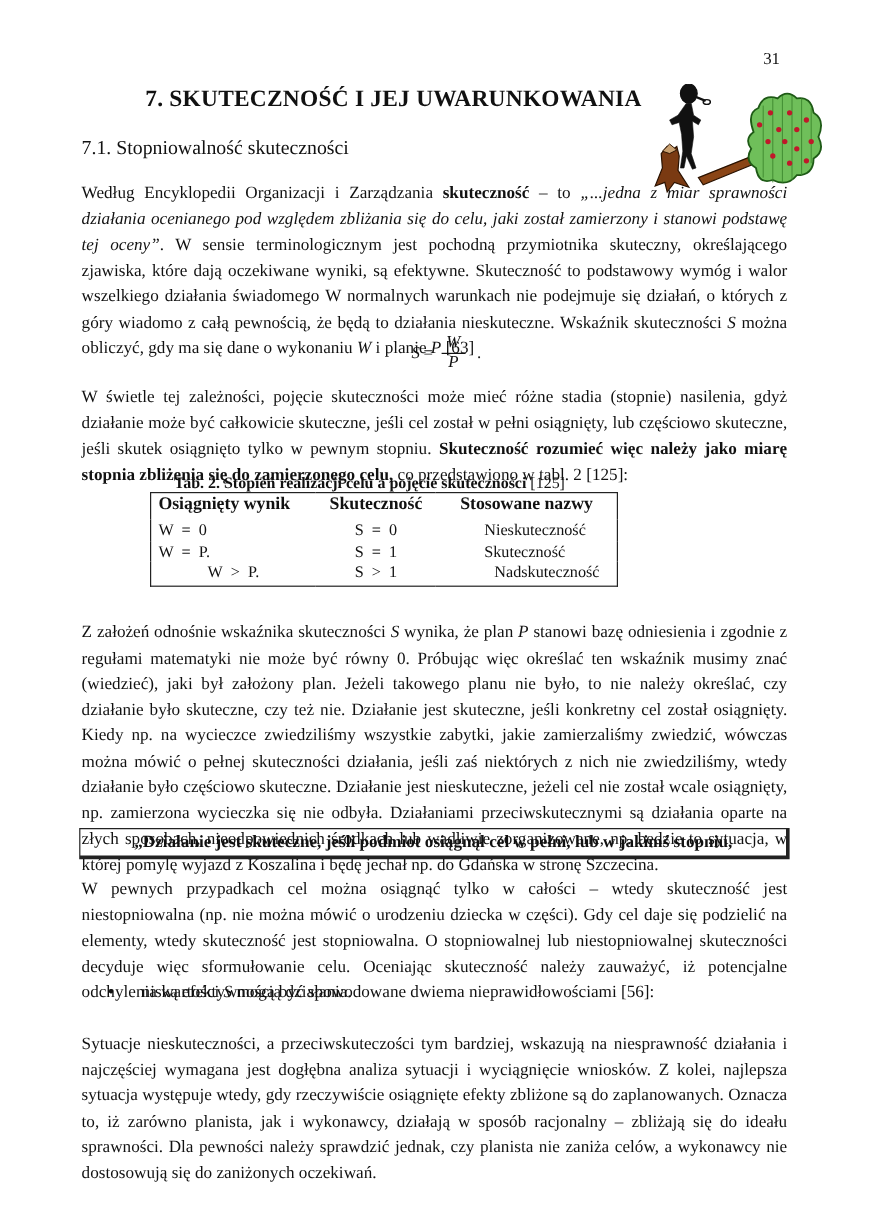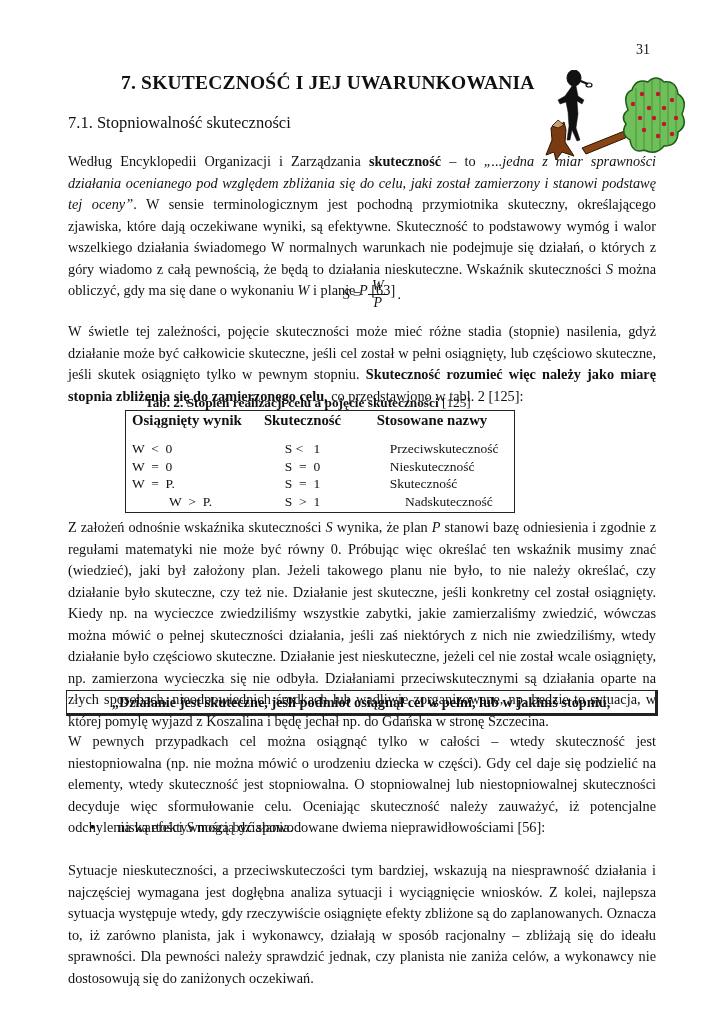--- a/index.html
+++ b/index.html
@@ -108,25 +108,20 @@
 
 <table class="data-table">
   <thead>
     <tr>
       <th>Osiągnięty wynik</th>
       <th class="c2">Skuteczność</th>
       <th class="c3">Stosowane nazwy</th>
     </tr>
   </thead>
   <tbody>
-    <tr class="first">
-      <td style="white-space:pre">W  &lt;  0</td>
-      <td class="c2" style="white-space:pre">S &lt;   1</td>
-      <td style="padding-left:40px">Przeciwskuteczność</td>
-    </tr>
     <tr>
       <td style="white-space:pre">W  =  0</td>
       <td class="c2" style="white-space:pre">S  =  0</td>
       <td style="padding-left:40px">Nieskuteczność</td>
     </tr>
     <tr>
       <td style="white-space:pre">W  =  P.</td>
       <td class="c2" style="white-space:pre">S  =  1</td>
       <td style="padding-left:40px">Skuteczność</td>
     </tr>

